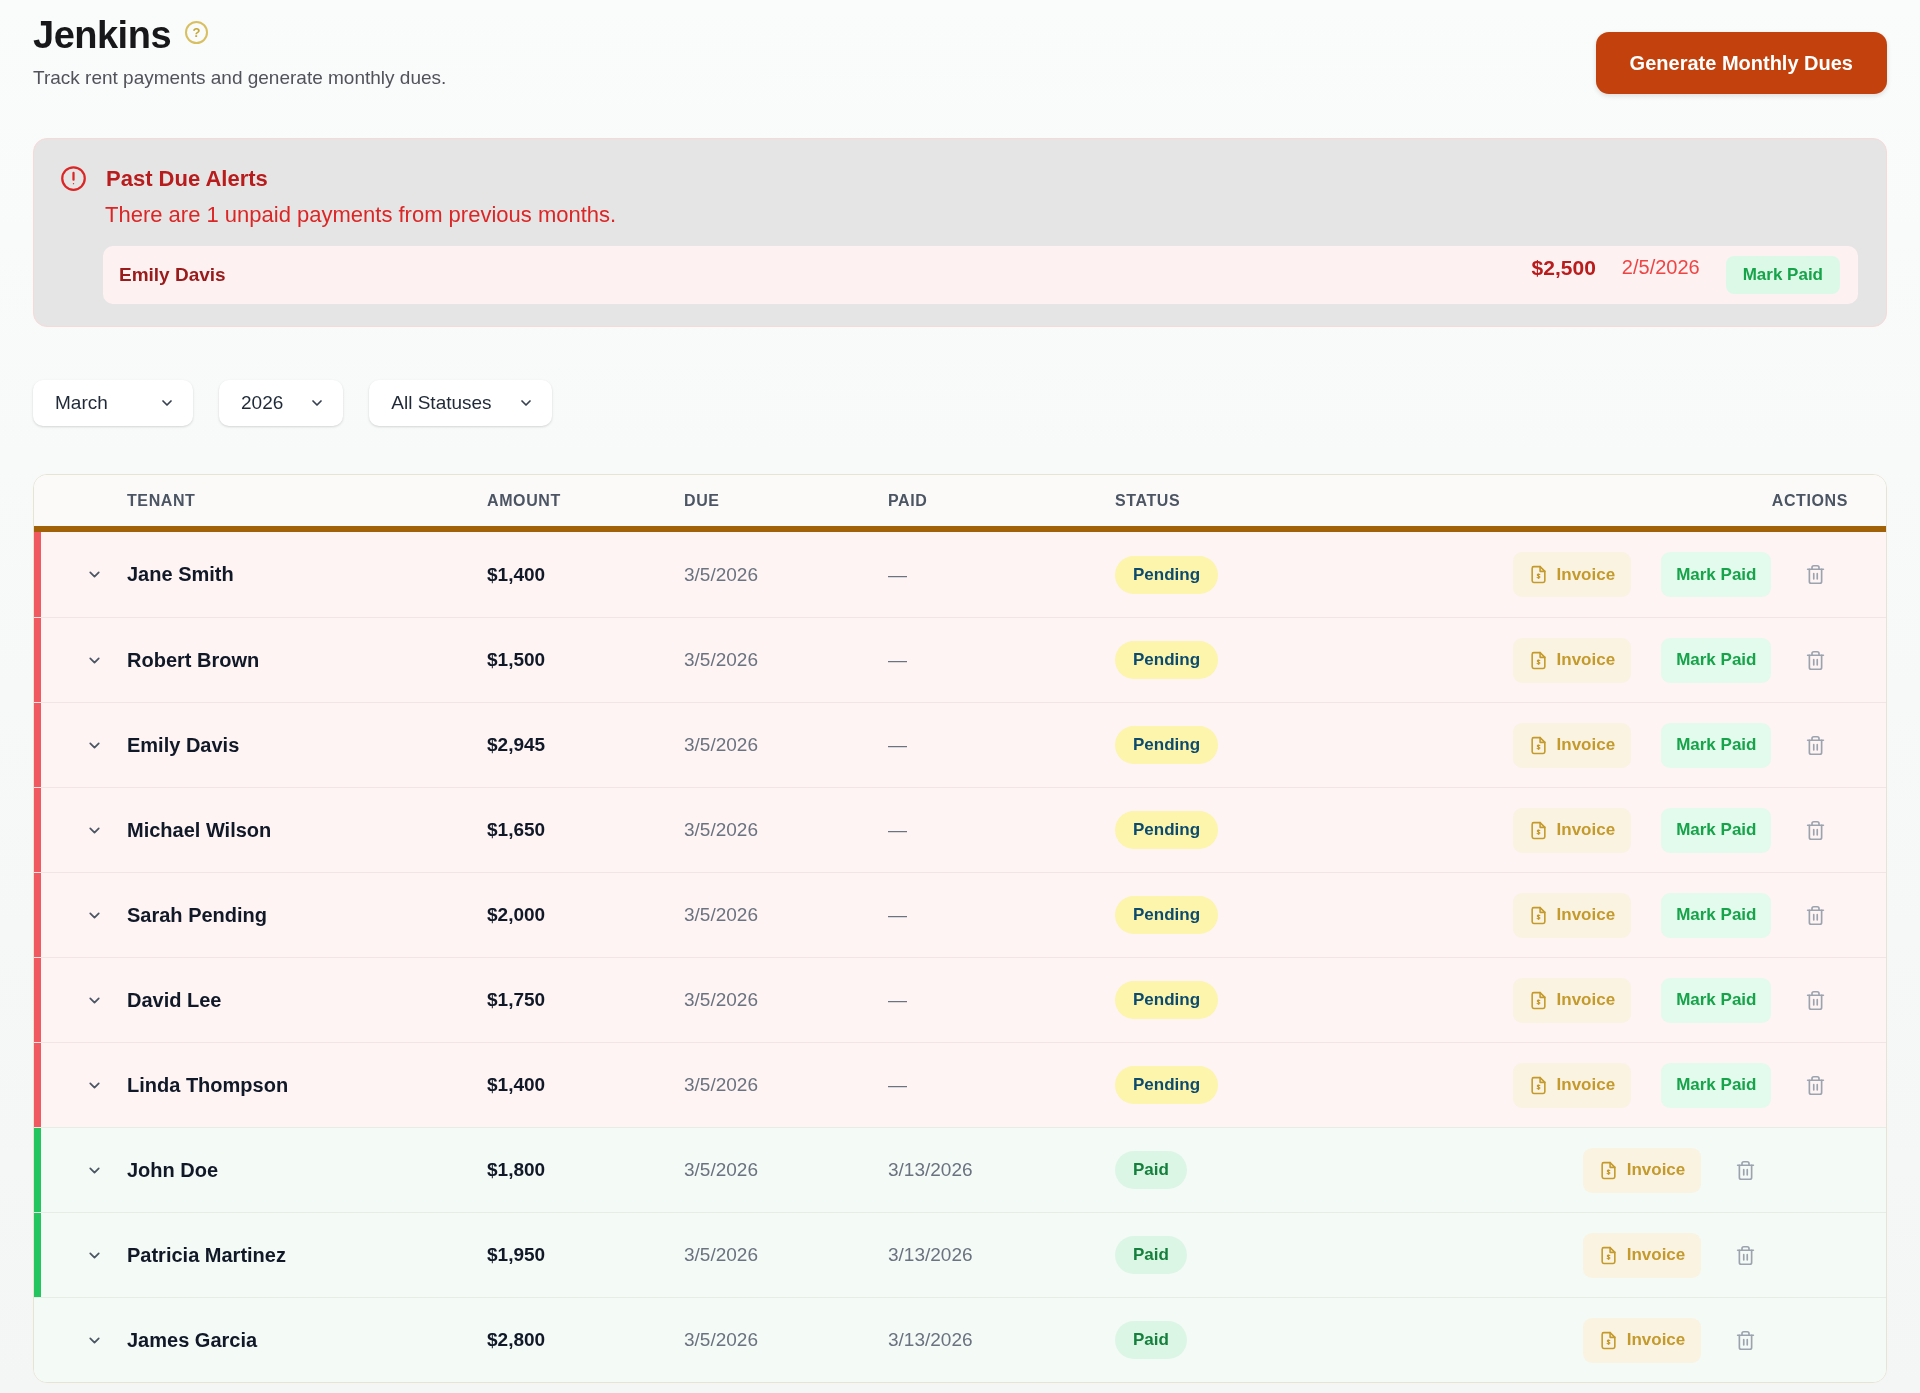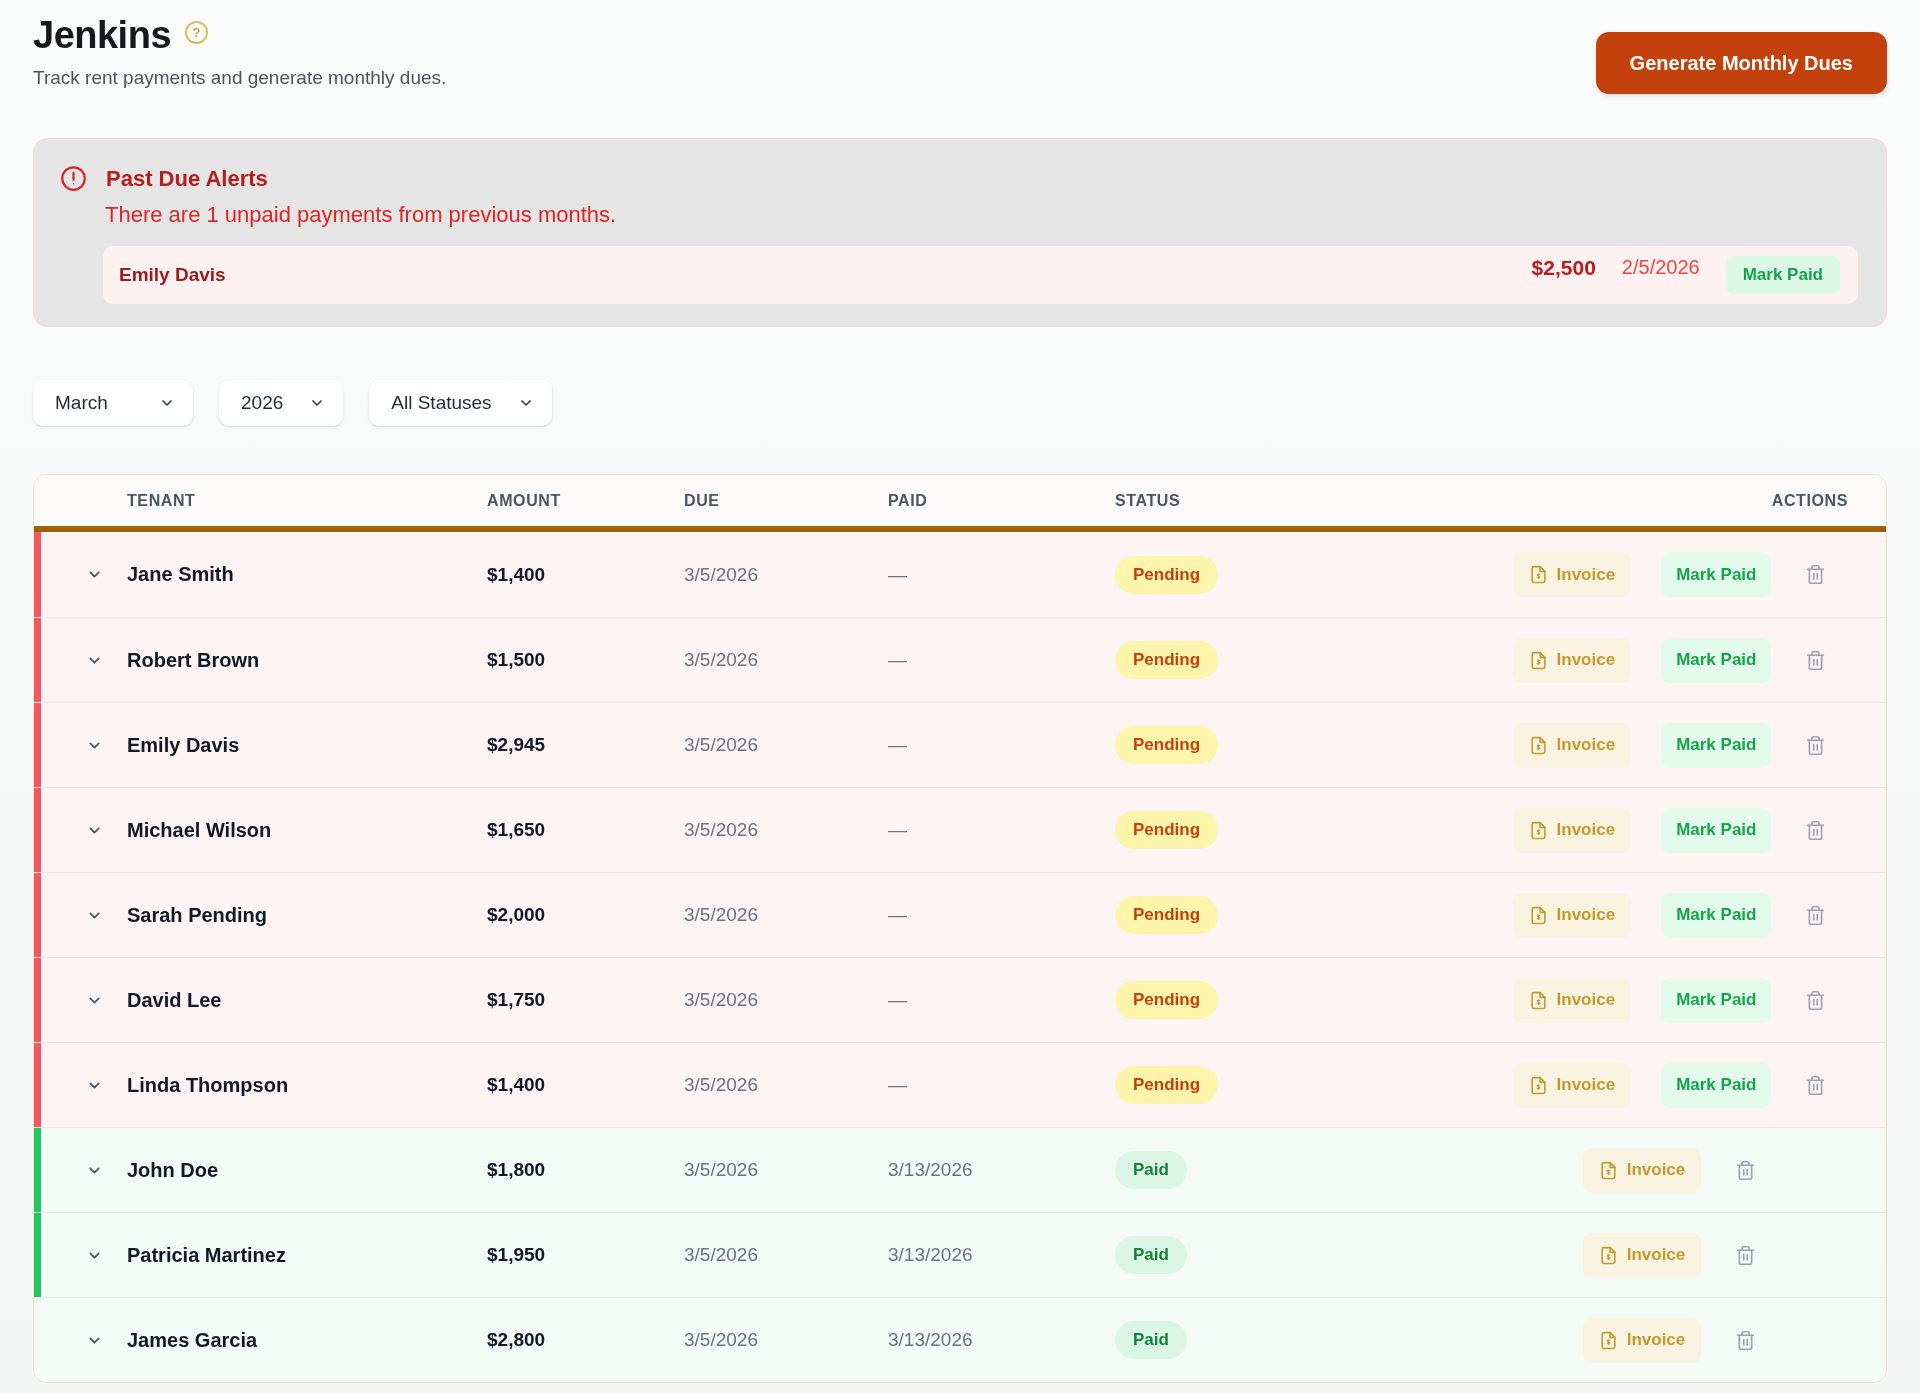--- a/index.html
+++ b/index.html
@@ -94,21 +94,21 @@
   .row-expand { background: transparent; border: none; cursor: pointer; color: #4b5563;
     display: flex; align-items: center; justify-content: center; width: 34px; height: 34px; margin: 0 auto; }
   .c-tenant { font-size: 20px; font-weight: 700; color: #111827; }
   .c-amount { font-size: 19px; font-weight: 600; color: #111827; }
   .c-due, .c-paid { font-size: 19px; color: #6b7280; }
 
   .badge {
     display: inline-block; padding: 9px 18px; border-radius: 999px;
     font-size: 17px; font-weight: 600;
   }
-  .badge-pending { background: #fcf5ab; color: #c2410c; }
+  .badge-pending { background: #fcf5ab; color: #0c4a6e; }
   .badge-paid { background: #dcf6e5; color: #15803d; }
 
   .c-actions { display: flex; justify-content: center; align-items: center; gap: 30px; }
   .btn-invoice {
     display: flex; align-items: center; gap: 9px; height: 45px; padding: 0 16px;
     background: #faf3e1; border: none; border-radius: 9px;
     color: #c49a2c; font-size: 17px; font-weight: 600;
     font-family: "Liberation Sans", sans-serif; cursor: pointer;
   }
   .btn-markpaid {

